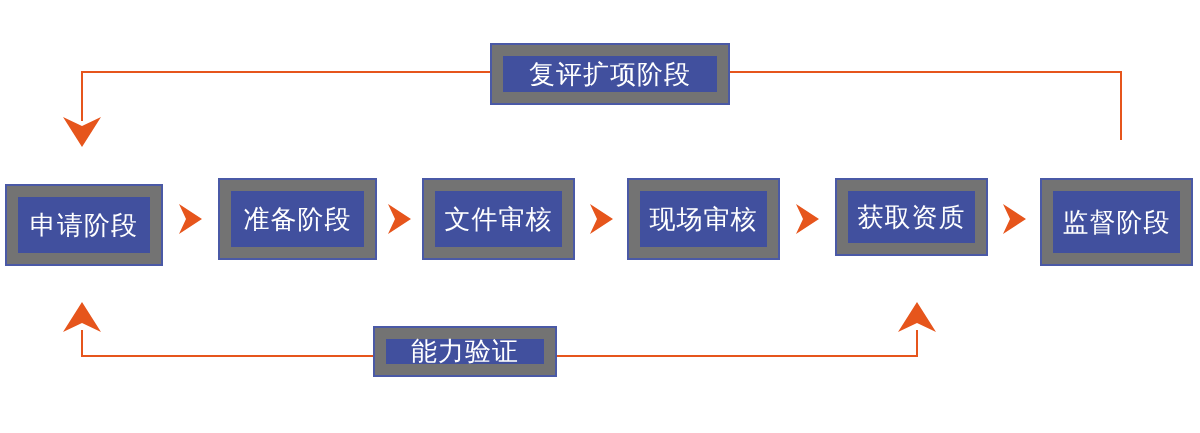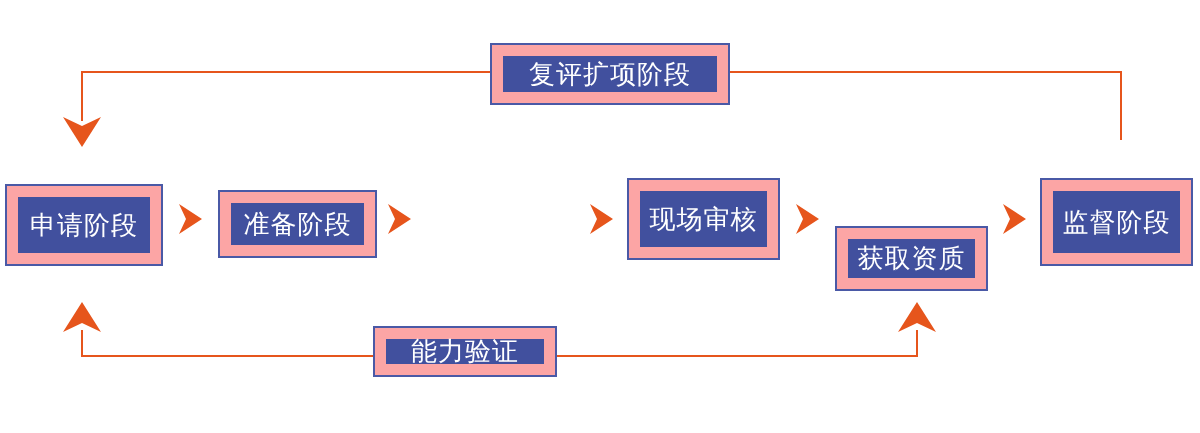--- a/index.html
+++ b/index.html
@@ -15,21 +15,21 @@
   .canvas{
     position:relative;
     width:1200px;
     height:433px;
     background:var(--bg);
     overflow:hidden;
   }
   
   .node{
     position:absolute;
-    background:#fca5a5;
+    background:#737373;
     border:2px solid var(--box-border);
     padding:11px;
     z-index:3;
   }
   .node-inner{
     width:100%;
     height:100%;
     background:var(--box-fill);
     color:var(--box-text);
     display:flex;
@@ -86,42 +86,45 @@
   </div>
 
   <div class="node" style="left:5px;top:184px;width:158px;height:82px;">
     <div class="node-inner">申请阶段</div>
   </div>
 
   <svg class="chevron" style="left:179px;top:204px;" width="23" height="30" viewBox="0 0 23 30">
     <polygon points="0,0 23,15 0,30 7,15"></polygon>
   </svg>
 
-  <div class="node" style="left:218px;top:178px;width:159px;height:68px;margin-top:12px;">
+  <div class="node" style="left:218px;top:178px;width:159px;height:82px;">
     <div class="node-inner">准备阶段</div>
   </div>
 
   <svg class="chevron" style="left:388px;top:204px;" width="23" height="30" viewBox="0 0 23 30">
     <polygon points="0,0 23,15 0,30 7,15"></polygon>
   </svg>
 
+  <div class="node" style="left:422px;top:178px;width:153px;height:82px;">
+    <div class="node-inner">文件审核</div>
+  </div>
 
   <svg class="chevron" style="left:590px;top:204px;" width="23" height="30" viewBox="0 0 23 30">
     <polygon points="0,0 23,15 0,30 7,15"></polygon>
   </svg>
 
   <div class="node" style="left:627px;top:178px;width:153px;height:82px;font-family:Liberation Serif, serif;">
     <div class="node-inner">现场审核</div>
   </div>
 
   <svg class="chevron" style="left:796px;top:204px;" width="23" height="30" viewBox="0 0 23 30">
     <polygon points="0,0 23,15 0,30 7,15"></polygon>
   </svg>
 
-  <div class="node" style="left:835px;top:178px;width:153px;height:65px;margin-top:48px;">
+  <div class="node" style="left:835px;top:178px;width:153px;height:78px;">
     <div class="node-inner">获取资质</div>
   </div>
 
   <svg class="chevron" style="left:1003px;top:204px;" width="23" height="30" viewBox="0 0 23 30">
     <polygon points="0,0 23,15 0,30 7,15"></polygon>
   </svg>
 
   <div class="node" style="left:1040px;top:178px;width:153px;height:88px;">
     <div class="node-inner">监督阶段</div>
   </div>

